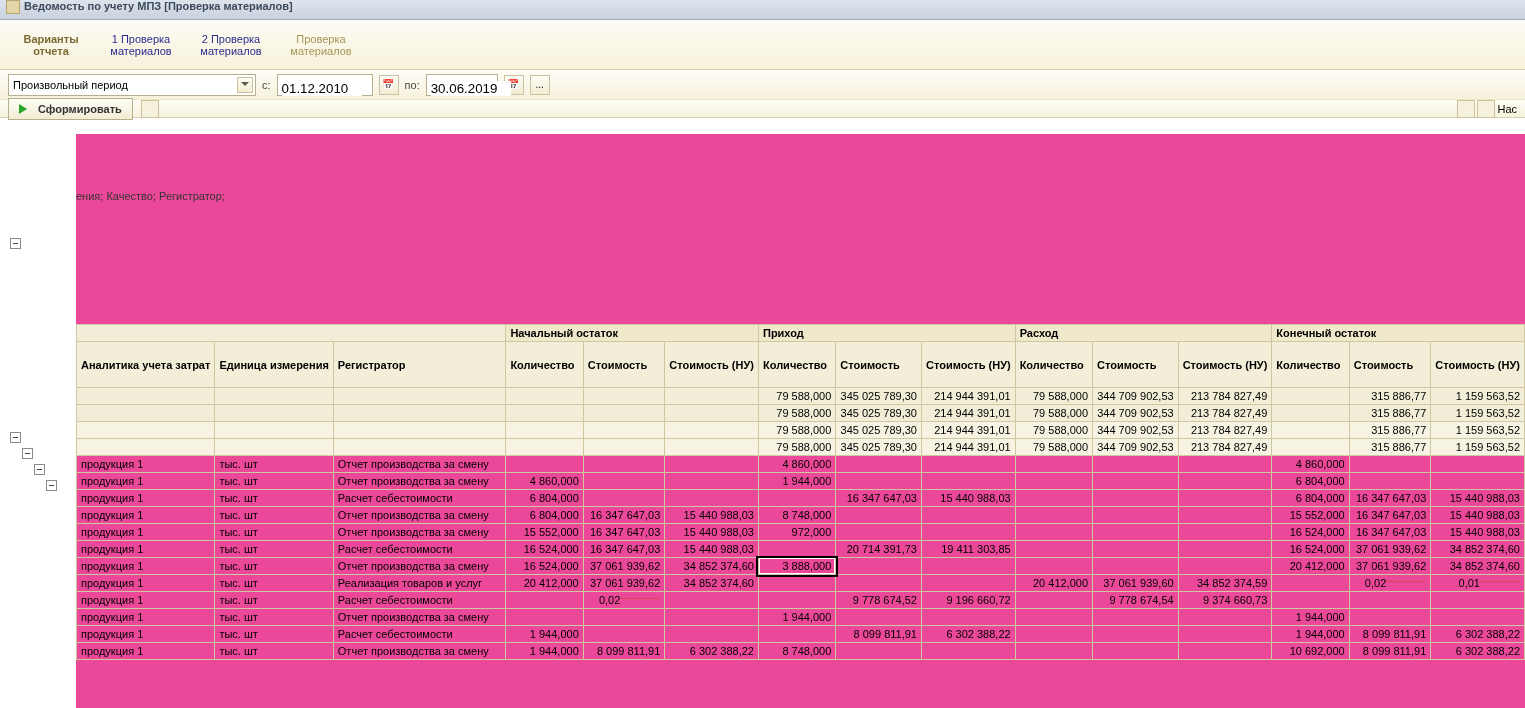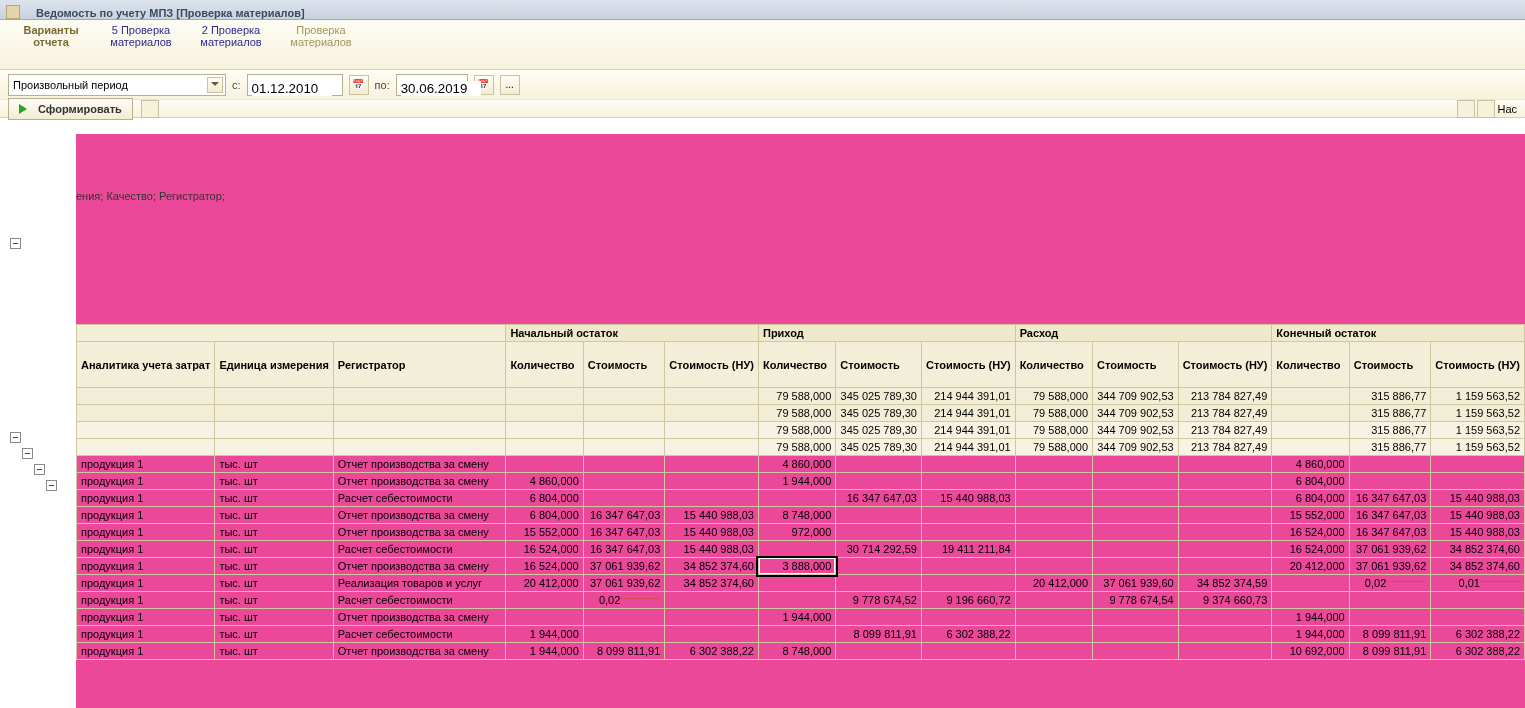--- a/index.html
+++ b/index.html
@@ -1,22 +1,22 @@
 <!DOCTYPE html>
 <html><head>
 <meta charset="utf-8">
 <style>
 * { box-sizing: border-box; margin: 0; padding: 0; }
 body { font-family: Tahoma, Arial, sans-serif; font-size: 11px; background: #fff; width: 1525px; height: 708px; overflow: hidden; }
 
-.title-bar { background: linear-gradient(#dde4ed,#c8d1de); height: 20px; display: flex; align-items: flex-end; padding-left: 6px; border-bottom: 1px solid #a0a8b5; color: #3c4a5b; font-weight: 700; gap: 16px; }
+.title-bar { background: linear-gradient(#dde4ed,#c8d1de); height: 20px; display: flex; align-items: flex-start; padding-left: 6px; border-bottom: 1px solid #a0a8b5; color: #3c4a5b; font-weight: 700; gap: 4px; }
 .title-bar .icon-sq { width: 14px; height: 14px; background: #e3d5a8; border: 1px solid #b8a86f; display: inline-block; }
 
 .tabs { height: 50px; background: linear-gradient(#fdfcf4,#f7f2dc); border-bottom: 1px solid #d6cfa9; display: flex; align-items: stretch; padding-left: 6px; }
-.tab { display: flex; align-items: flex-start; justify-content: center; text-align: center; padding: 4px 14px; cursor: pointer; min-width: 90px; font-size: 11px; }
+.tab { display: flex; align-items: center; justify-content: center; text-align: center; padding: 4px 14px; cursor: pointer; min-width: 90px; font-size: 11px; }
 .tab.selected { color: #7a6a32; font-weight: 700; }
 .tab.link { color: #2b2b8f; }
 .tab.active-pale { color: #a59559; }
 
 .toolbar1 { height: 30px; background: linear-gradient(#fefdf6,#f7f2dc); display: flex; align-items: center; padding: 0 8px; gap: 6px; border-bottom: 1px solid #ece6c9; }
 .combo { height: 22px; border: 1px solid #b8b08c; background: #fff; display: flex; align-items: center; padding: 0 4px; position: relative; }
 .combo .arrow { position: absolute; right: 2px; top: 2px; width: 16px; height: 16px; border: 1px solid #c8c29f; background: linear-gradient(#fefdf6,#f2ecd3); display: flex; align-items: center; justify-content: center; }
 .combo .arrow:after { content: ""; border: 4px solid transparent; border-top-color: #5e5b42; margin-top: 3px; }
 .lbl { color: #444; }
 .date-input { width: 80px; border: none; margin-top: 7px; }
@@ -59,35 +59,35 @@
   <span class="icon-sq"></span>
   <span>Ведомость по учету МПЗ [Проверка материалов]</span>
 </div>
 
 <div class="tabs">
   <div class="tab selected">
       <span style="white-space:pre-line;text-align:center">Варианты
 отчета</span>
     </div>
   <div class="tab link">
-      <span style="white-space:pre-line;text-align:center">5 Проверка
+      <span style="white-space:pre-line;text-align:center">1 Проверка
 материалов</span>
     </div>
   <div class="tab link">
       <span style="white-space:pre-line;text-align:center">2 Проверка
 материалов</span>
     </div>
   <div class="tab active-pale">
       <span style="white-space:pre-line;text-align:center">Проверка
 материалов</span>
     </div>
 </div>
 
 <div class="toolbar1">
-  <div class="combo" style="width:218px">
+  <div class="combo" style="width:248px">
     <span>Произвольный период</span>
     <div class="arrow"></div>
   </div>
   <span class="lbl">с:</span>
   <div class="combo" style="width:96px">
     <input class="date-input" value="01.12.2010" style="">
   </div>
   <div class="mini-btn cal">📅</div>
   <span class="lbl">по:</span>
   <div class="combo" style="width:72px">
@@ -329,22 +329,22 @@
             <td class="num">15 440 988,03</td>
           </tr>
           <tr>
             <td>продукция 1</td>
             <td>тыс. шт</td>
             <td>Расчет себестоимости</td>
             <td class="num">16 524,000</td>
             <td class="num">16 347 647,03</td>
             <td class="num">15 440 988,03</td>
             <td class="num"></td>
-            <td class="num">30 714 292,59</td>
-            <td class="num">19 411 211,84</td>
+            <td class="num">20 714 391,73</td>
+            <td class="num">19 411 303,85</td>
             <td class="num"></td>
             <td class="num"></td>
             <td class="num"></td>
             <td class="num">16 524,000</td>
             <td class="num">37 061 939,62</td>
             <td class="num">34 852 374,60</td>
           </tr>
           <tr>
             <td>продукция 1</td>
             <td>тыс. шт</td>

